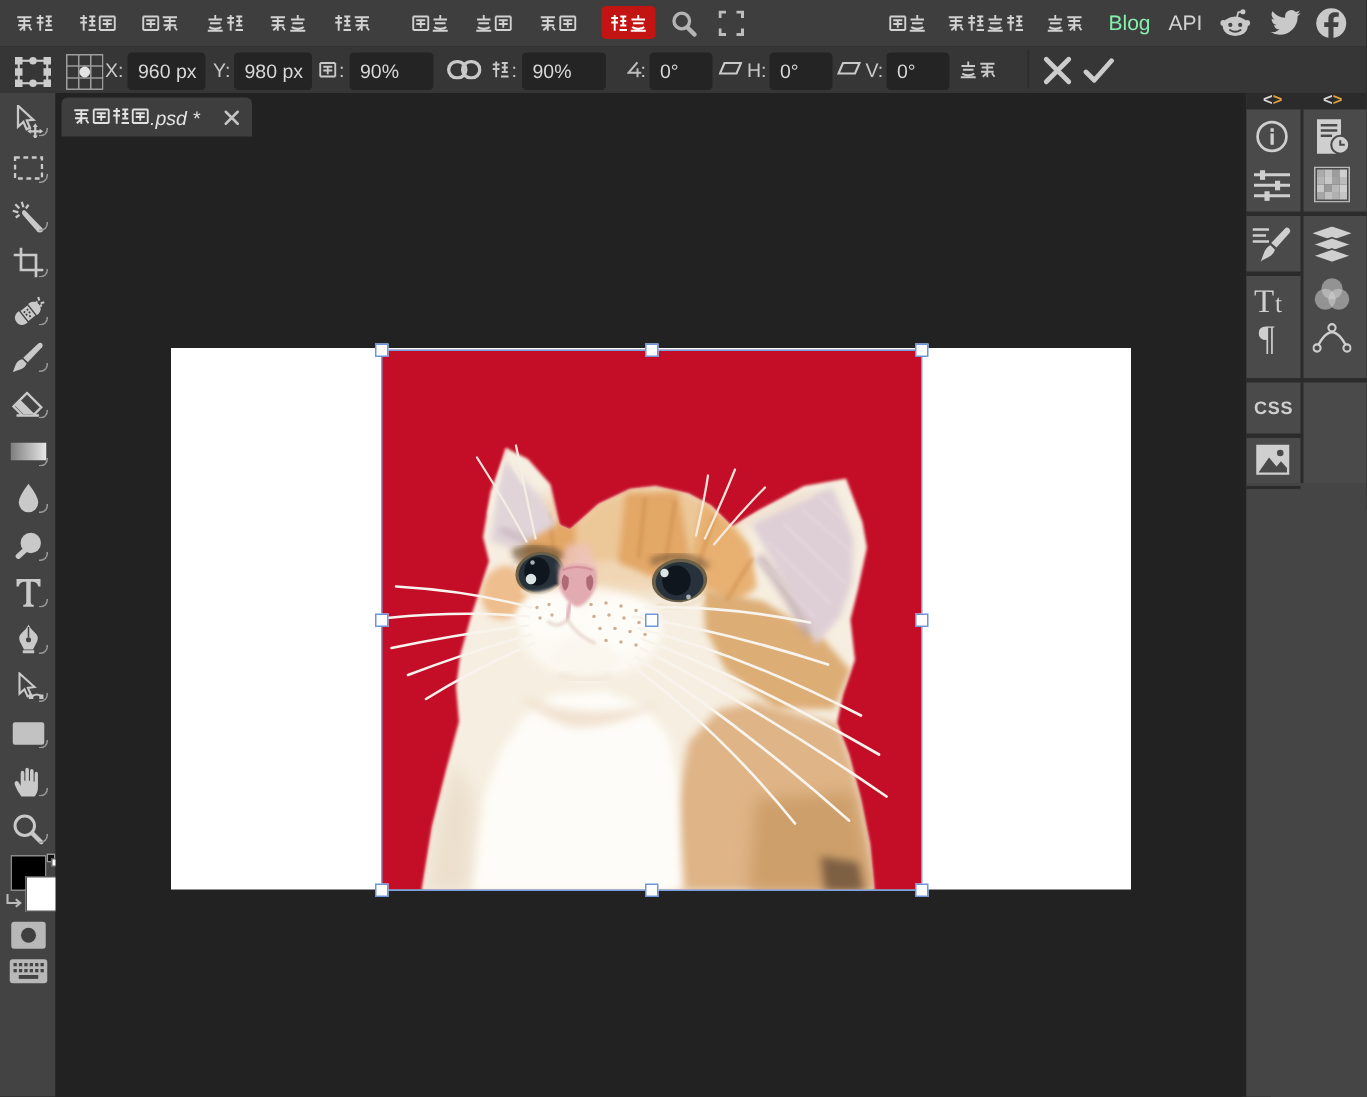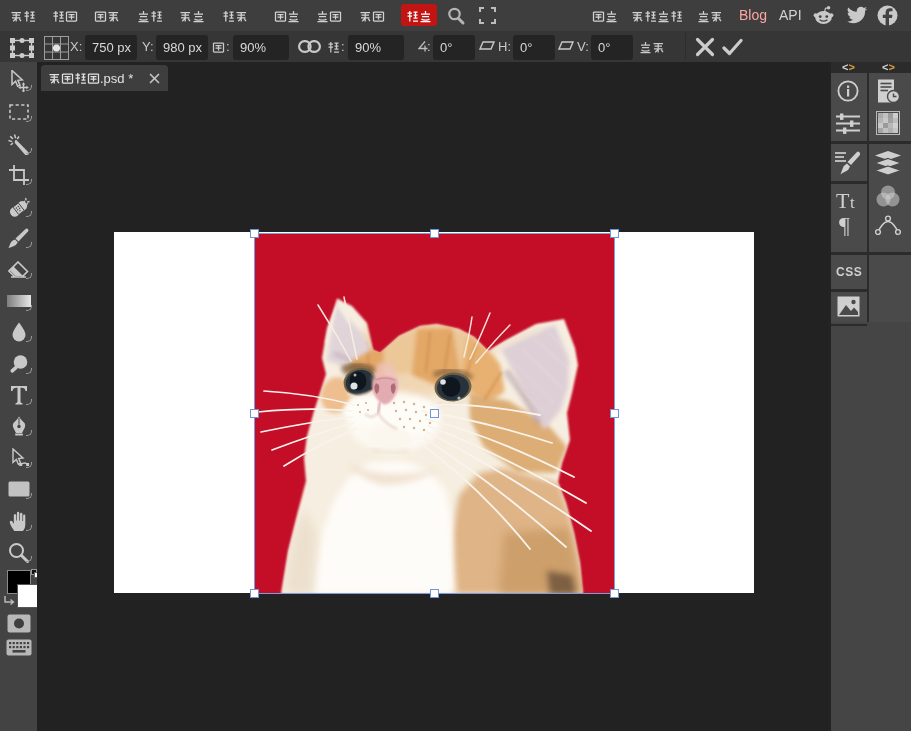--- a/index.html
+++ b/index.html
@@ -1,20 +1,20 @@
 <!DOCTYPE html>
 <html><head><meta charset="utf-8">
 <style>
 html,body{margin:0;padding:0;width:911px;height:731px;overflow:hidden;background:#232323;font-family:"Liberation Sans",sans-serif;}
 *{box-sizing:border-box;}
 .abs{position:absolute;}
 #menubar{position:absolute;left:0;top:0;width:911px;height:31px;background:#3e3e3e;}
 #optbar{position:absolute;left:0;top:31px;width:911px;height:31px;background:#363636;}
 #toolbar{position:absolute;left:0;top:62px;width:37px;height:669px;background:#434343;}
-#center{position:absolute;left:37px;top:62px;width:791px;height:669px;background:#222222;}
+#center{position:absolute;left:37px;top:62px;width:791px;height:669px;background:#222222;font-style:italic;}
 #rpanel{position:absolute;left:828px;top:62px;width:83px;height:669px;background:#454545;}
 .fld{position:absolute;top:4px;height:25px;background:#242424;border-radius:3px;color:#d8d8d8;font-size:13px;line-height:25px;padding-left:7px;}
 .lbl{position:absolute;top:0;height:31px;line-height:31px;color:#c9c9c9;font-size:13px;}
 svg{display:block;}
 .cjk{display:inline-block;}
 .tool{position:absolute;left:0;width:37px;height:30px;display:flex;align-items:center;justify-content:center;}
 .sub{position:absolute;width:6px;height:6px;border-right:1.3px solid #9a9a9a;border-bottom:1.3px solid #9a9a9a;border-bottom-right-radius:5px;}
 </style></head><body>
 <svg width="0" height="0" style="position:absolute">
 <defs>
@@ -89,21 +89,21 @@
 <div class="abs" style="left:631px;top:9px"><svg class="cjk" width="52" height="13" viewBox="0 0 52 13" style="color:#d2d2d2;vertical-align:0px">
         <use href="#cj1" x="0"></use>
         <use href="#cj2" x="13"></use>
         <use href="#cj4" x="26"></use>
         <use href="#cj2" x="39"></use>
       </svg></div>
 <div class="abs" style="left:697px;top:9px"><svg class="cjk" width="26" height="13" viewBox="0 0 26 13" style="color:#d2d2d2;vertical-align:0px">
         <use href="#cj4" x="0"></use>
         <use href="#cj1" x="13"></use>
       </svg></div>
-<div class="abs lbl" style="left:739px;font-size:14px;color:#fca5a5">Blog</div>
+<div class="abs lbl" style="left:739px;font-size:14px;color:#86efac">Blog</div>
 <div class="abs lbl" style="left:779px;font-size:14px;color:#d2d2d2">API</div>
 <svg class="abs" style="left:813px;top:6px" width="21" height="19" viewBox="0 0 21 19" fill="#c9c9c9">
       <ellipse cx="10.5" cy="11.5" rx="8.3" ry="6.5"></ellipse>
       <circle cx="2.6" cy="9.3" r="2"></circle>
       <circle cx="18.4" cy="9.3" r="2"></circle>
       <circle cx="15.6" cy="1.8" r="1.7"></circle>
       <path d="M10.5,10 L12.5,2.2 L15.5,1.8" stroke="#c9c9c9" stroke-width="1.2" fill="none"></path>
       <circle cx="7.2" cy="10.6" r="1.4" fill="#414141"></circle>
       <circle cx="13.8" cy="10.6" r="1.4" fill="#414141"></circle>
       <path d="M7,14 Q10.5,16.4 14,14" stroke="#414141" stroke-width="1.3" fill="none" stroke-linecap="round"></path>
@@ -130,21 +130,21 @@
     </svg>
 <svg class="abs" style="left:44px;top:5px" width="25" height="24" viewBox="0 0 25 24" fill="none" stroke="#9d9d9d" stroke-width="1">
       <rect x="0.5" y="0.5" width="24" height="23"></rect>
       <line x1="8.5" y1="0" x2="8.5" y2="24"></line>
       <line x1="16.5" y1="0" x2="16.5" y2="24"></line>
       <line x1="0" y1="8" x2="25" y2="8"></line>
       <line x1="0" y1="16" x2="25" y2="16"></line>
       <circle cx="12.5" cy="12" r="3.6" fill="#e4e4e4" stroke="none"></circle>
     </svg>
 <div class="abs lbl" style="left:70px">X:</div>
-<div class="abs fld" style="left:85px;width:52px">750 px</div>
+<div class="abs fld" style="left:85px;width:52px">960 px</div>
 <div class="abs lbl" style="left:142px">Y:</div>
 <div class="abs fld" style="left:156px;width:52px">980 px</div>
 <div class="abs" style="left:212px;top:9px"><svg class="cjk" width="13" height="13" viewBox="0 0 13 13" style="color:#c9c9c9;vertical-align:0px">
         <use href="#cj3" x="0"></use>
       </svg></div>
     <div class="abs lbl" style="left:226px">:</div>
 <div class="abs fld" style="left:233px;width:56px">90%</div>
 <svg class="abs" style="left:298px;top:9px" width="23" height="13" viewBox="0 0 23 13" fill="none" stroke="#c9c9c9" stroke-width="2.2">
       <rect x="1.1" y="1.1" width="11.5" height="10.8" rx="5.4"></rect>
       <rect x="10.4" y="1.1" width="11.5" height="10.8" rx="5.4"></rect>

